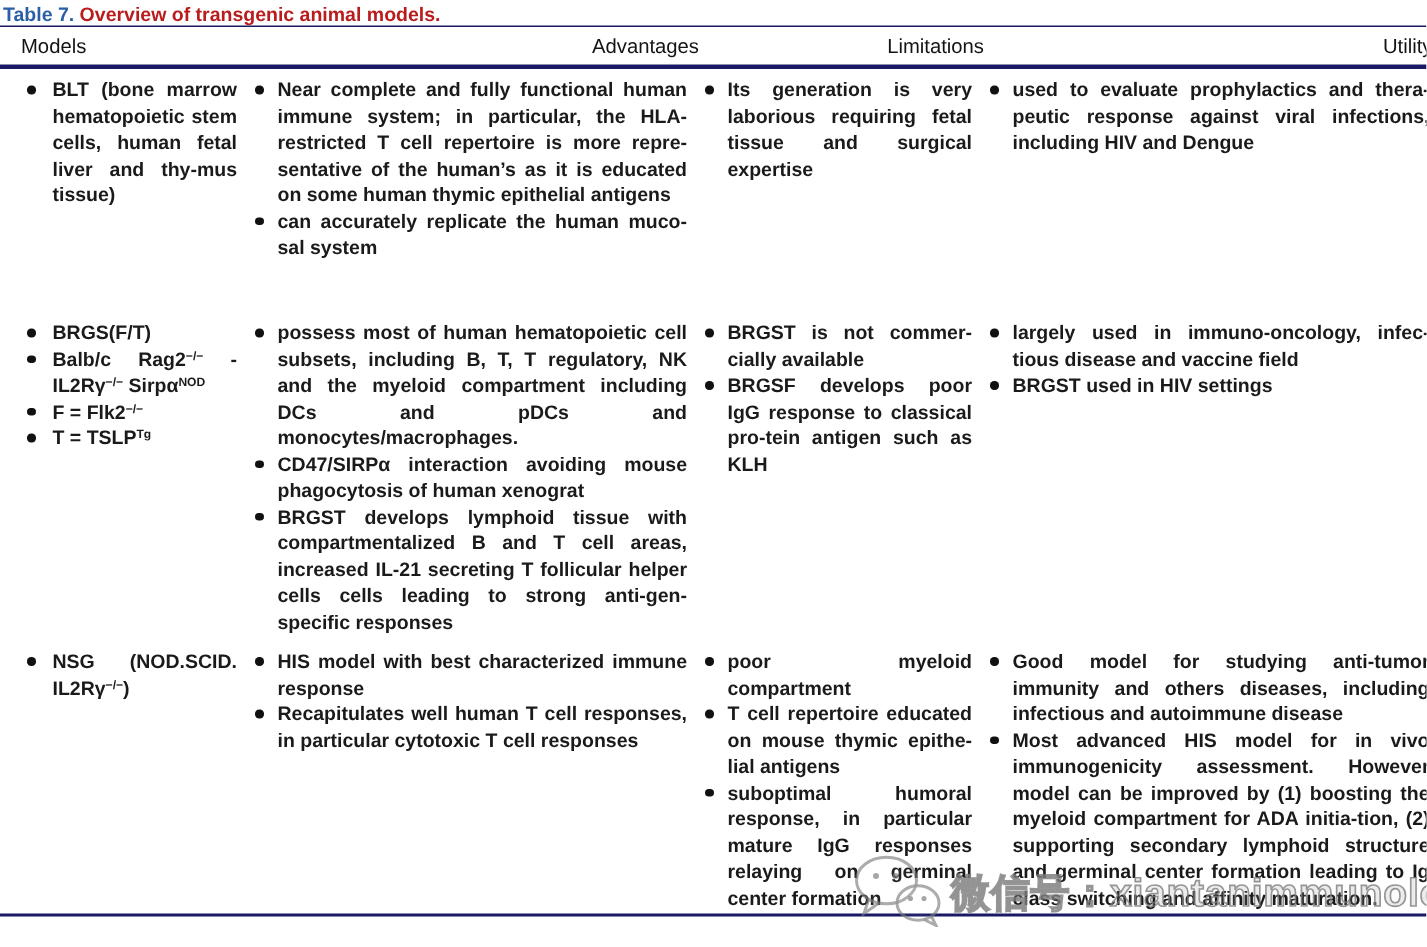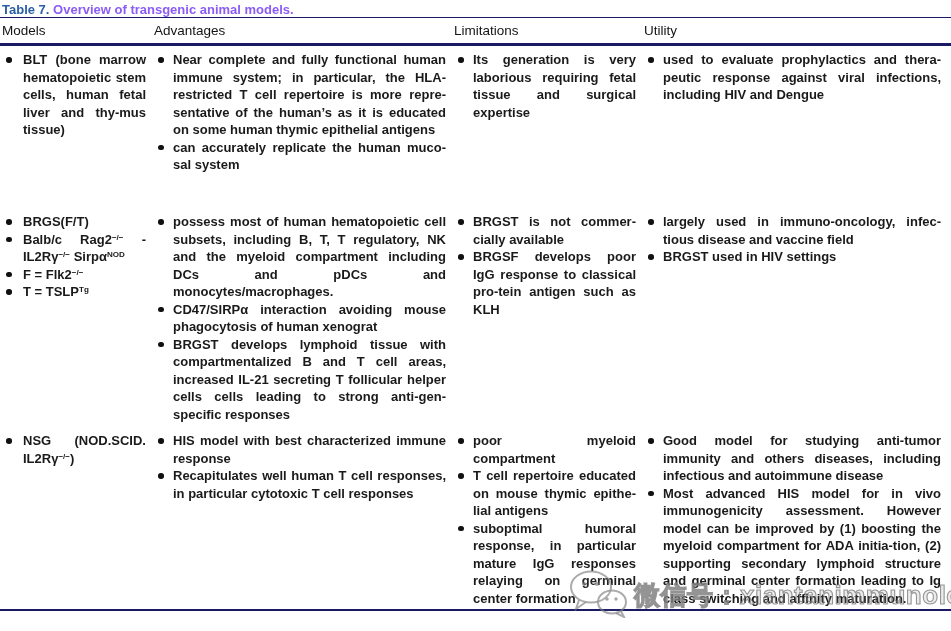--- a/index.html
+++ b/index.html
@@ -15,36 +15,36 @@
 
   
   .caption {
     padding: 2px 0 0 2px;
     font-size: 13px;
     font-weight: 700;
     height: 17px;
     white-space: nowrap;
   }
   .caption .num { color: #2a5fa5; }
-  .caption .txt { color: #8b5cf6; }
+  .caption .txt { color: #b91c1c; }
 
   
   .rule { width: 951px; background: #191965; }
   .rule.thin { height: 1px; }
   .rule.thick { height: 3px; }
   .rule.bottom { height: 2px; margin-top: 2px; }
 
   
   .grid {
     display: grid;
     grid-template-columns: 152px 300px 190px 299px;
-    padding-left: 2px;
+    padding-left: 14px;
   }
   .thead { height: 25px; align-items: center; font-size: 13.5px; color: #141414; }
-  .thead .hc { text-align: left; }
+  .thead .hc { text-align: right; }
   .thead .hc.first { text-align: left; }
 
   .tbody { padding-top: 5px; }
   .trow { margin: 0; font-weight: bold; }
   .row1 { min-height: 162px; }
   .row2 { min-height: 219px; }
 
   .cell { font-size: 13px; line-height: 17.5px; padding-right: 8px; }
   .cell.utility { padding-right: 2px; }
 

